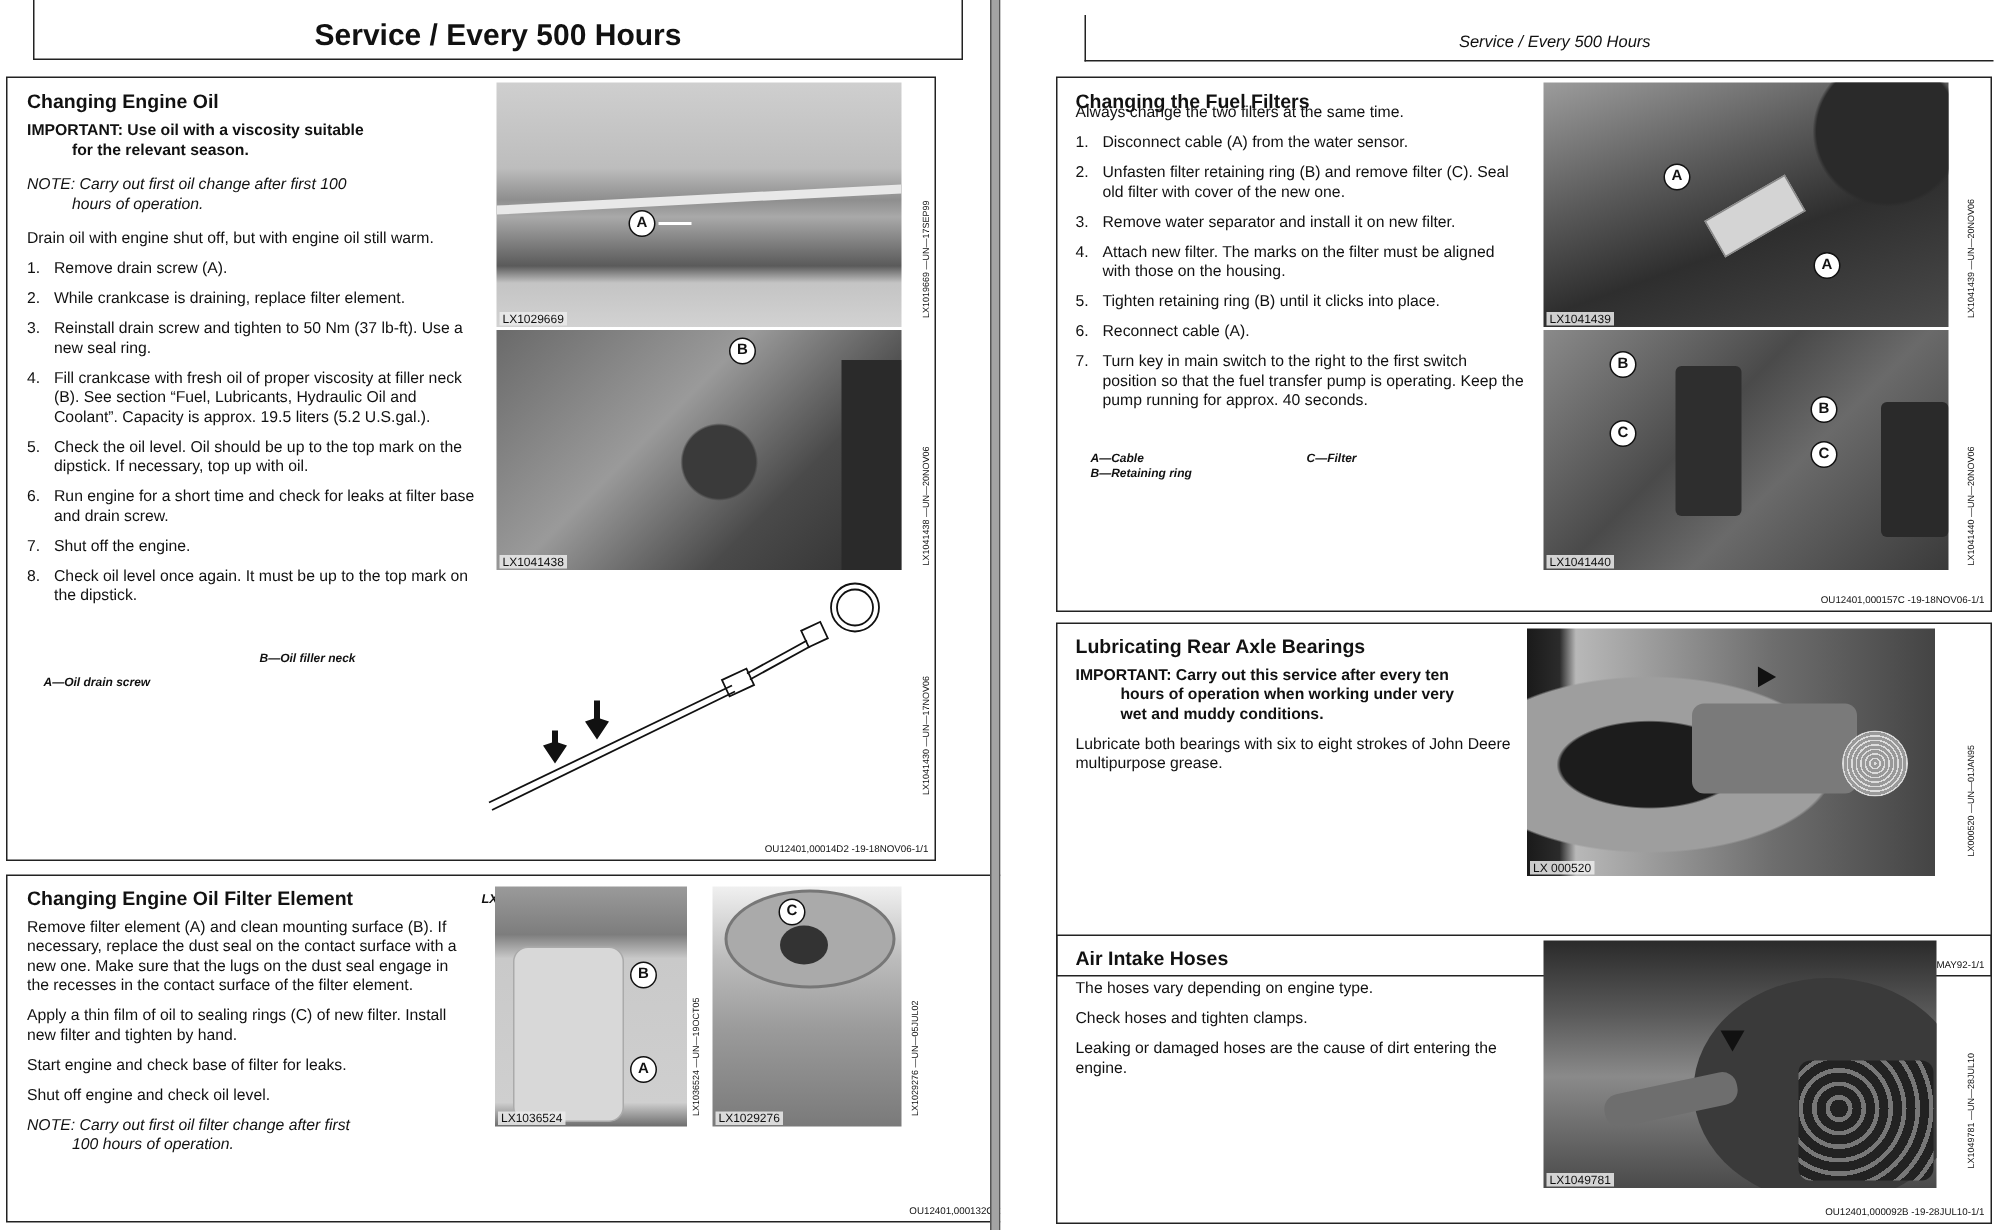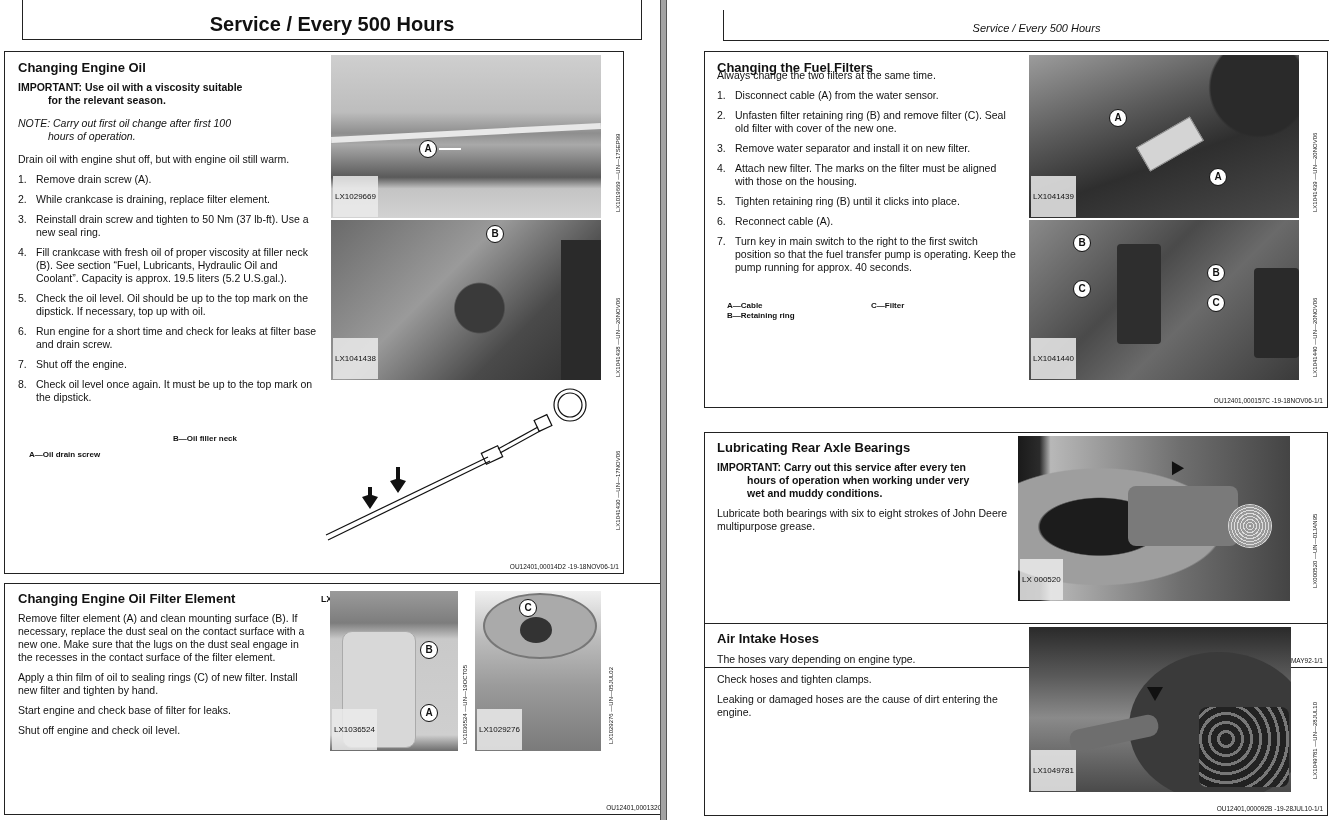--- a/index.html
+++ b/index.html
@@ -16,25 +16,25 @@
   .sec{position:absolute;box-sizing:border-box;border:1.5px solid #222;}
   .sec h2{position:absolute;margin:0;font-size:13px;font-weight:bold;}
   .txt{position:absolute;font-size:10.5px;line-height:13px;}
   .txt p{margin:0 0 7px 0;}
   .imp{font-weight:bold;}
   .imp .indent,.note .indent{display:block;padding-left:30px;}
   .note{font-style:italic;}
   ol{margin:0;padding:0;list-style:none;}
   ol li{position:relative;padding-left:18px;margin-bottom:7px;}
   ol li .n{position:absolute;left:0;top:0;}
-  .legend{position:absolute;font-size:8px;font-weight:bold;line-height:10px;}
+  .legend{position:absolute;font-size:8px;font-weight:bold;line-height:10px;font-style:italic;}
   .ref{position:absolute;font-size:6.5px;right:4px;bottom:3px;}
   .vref{position:absolute;font-size:6px;transform:rotate(-90deg);transform-origin:left top;white-space:nowrap;}
   .photo{position:absolute;overflow:hidden;}
-  .photo .cap{position:absolute;left:2px;bottom:1px;background:rgba(235,235,235,.85);font-size:8px;padding:16px 2px;color:#111;}
+  .photo .cap{position:absolute;left:2px;bottom:1px;background:rgba(235,235,235,.85);font-size:8px;padding:0 2px;color:#111;}
   .callout{position:absolute;width:16px;height:16px;border-radius:50%;border:1.5px solid #111;background:#fff;font-size:10px;font-weight:bold;text-align:center;line-height:16px;}
 </style>
 </head>
 <body>
 
 <div class="page" id="pg-left">
   <div class="hdr hdr-left">
     <div class="t">Service / Every 500 Hours</div>
   </div>
 
@@ -101,20 +101,25 @@
     <div class="ref">OU12401,00014D2 -19-18NOV06-1/1</div>
   </div>
 
   <div class="sec" style="left:4px;top:583px;width:716px;height:232px;">
     <h2 style="left:13px;top:7px;">Changing Engine Oil Filter Element</h2>
     <div class="txt" style="left:13px;top:28px;width:290px;">
       <p>Remove filter element (A) and clean mounting surface (B). If necessary, replace the dust seal on the contact surface with a new one. Make sure that the lugs on the dust seal engage in the recesses in the contact surface of the filter element.</p>
       <p>Apply a thin film of oil to sealing rings (C) of new filter. Install new filter and tighten by hand.</p>
       <p>Start engine and check base of filter for leaks.</p>
       <p>Shut off engine and check oil level.</p>
+      <p class="note">
+        <span>NOTE:</span>
+        <span>Carry out first oil filter change after first</span>
+        <span class="indent">100 hours of operation.</span>
+      </p>
     </div>
     <div class="photo" style="left:325px;top:7px;width:128px;height:160px;background:linear-gradient(180deg,#9a9a9a 0%,#7d7d7d 20%,#c9c9c9 30%,#cfcfcf 90%,#6d6d6d 100%);">
       <div style="position:absolute;left:12px;top:40px;width:72px;height:115px;border-radius:10px;background:#d8d8d8;border:1px solid #aaa;"></div>
       <div class="callout" style="left:90px;top:50px;">B</div>
       <div class="callout" style="left:90px;top:113px;">A</div>
       <div class="cap">LX1036524</div>
     </div>
     <div class="photo" style="left:470px;top:7px;width:126px;height:160px;background:linear-gradient(180deg,#f0f0f0 0%,#bcbcbc 30%,#9a9a9a 60%,#7a7a7a 100%);">
       <div style="position:absolute;left:8px;top:2px;width:110px;height:62px;border-radius:50%;background:#aaa;border:2px solid #777;"></div>
       <div style="position:absolute;left:45px;top:26px;width:32px;height:26px;border-radius:50%;background:#333;"></div>
@@ -165,21 +170,21 @@
       <div class="callout" style="left:44px;top:60px;">C</div>
       <div class="callout" style="left:178px;top:44px;">B</div>
       <div class="callout" style="left:178px;top:74px;">C</div>
       <div class="cap">LX1041440</div>
     </div>
     <div class="vref" style="left:607px;top:160px;">LX1041439 —UN—20NOV06</div>
     <div class="vref" style="left:607px;top:325px;">LX1041440 —UN—20NOV06</div>
     <div class="ref">OU12401,000157C -19-18NOV06-1/1</div>
   </div>
 
-  <div class="sec" style="left:37px;top:432px;width:624px;height:236px;">
+  <div class="sec" style="left:37px;top:415px;width:624px;height:236px;">
     <h2 style="left:12px;top:7px;">Lubricating Rear Axle Bearings</h2>
     <div class="txt" style="left:12px;top:28px;width:300px;">
       <p class="imp">
         <span>IMPORTANT:</span>
         <span>Carry out this service after every ten</span>
         <span class="indent">hours of operation when working under very</span>
         <span class="indent">wet and muddy conditions.</span>
       </p>
       <p style="margin-top:6px;">Lubricate both bearings with six to eight strokes of John Deere multipurpose grease.</p>
     </div>

